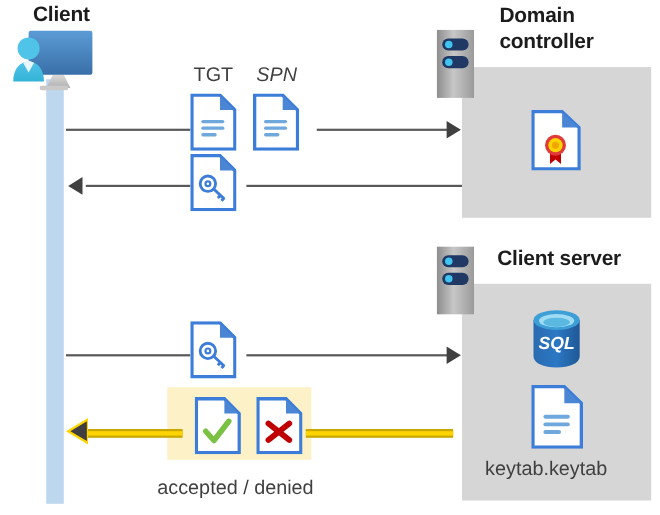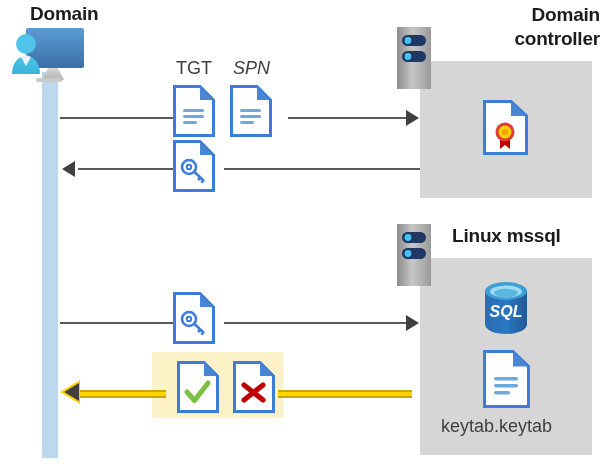--- a/index.html
+++ b/index.html
@@ -29,21 +29,21 @@
 
   
   .title {
     font-weight: bold;
     color: #1c1c1c;
     font-size: 19px;
     line-height: 24px;
     letter-spacing: -0.2px;
   }
   #title-client { left: 30px; top: 2px; }
-  #title-dc     { left: 454px; top: 3px; width: 146px; text-align: right; }
+  #title-dc     { left: 454px; top: 3px; width: 146px; }
   #title-lnx    { left: 452px; top: 224px; }
 
   .label-plain {
     color: #3f3f3f;
     font-size: 18px;
     line-height: 22px;
   }
   #label-tgt { left: 176px; top: 57px; text-align: right; }
   #label-spn { left: 233px; top: 57px; font-style: italic; }
   #label-keytab { left: 441px; top: 415px; font-size: 18px; color: #3f3f3f; }
@@ -315,26 +315,27 @@
   <div class="abs icon-box" id="icon-keytab">
     <svg width="47" height="58" viewBox="0 0 47 58" xmlns="http://www.w3.org/2000/svg">
       <path d="M1.5 1.5 H30 L45.5 16.5 V56.5 H1.5 Z" fill="#ffffff" stroke="#3b7dd8" stroke-width="3"></path>
       <path d="M30 2 L45 16.5 H30 Z" fill="#4a86d4"></path>
       <rect x="11" y="27" width="24" height="3.6" rx="1.8" fill="#6fa8dc"></rect>
       <rect x="11" y="34" width="24" height="3.6" rx="1.8" fill="#6fa8dc"></rect>
       <rect x="11" y="41" width="16" height="3.6" rx="1.8" fill="#6fa8dc"></rect>
     </svg>
   </div>
 
-  <div class="abs title" id="title-client">Domain</div>
+  <div class="abs title" id="title-client">Client</div>
 
   <div class="abs title" id="title-dc">Domain controller</div>
 
-  <div class="abs title" id="title-lnx">Linux mssql</div>
+  <div class="abs title" id="title-lnx">Client server</div>
 
   <div class="abs label-plain" id="label-tgt">TGT</div>
 
   <div class="abs label-plain" id="label-spn">SPN</div>
 
   <div class="abs label-plain" id="label-keytab">keytab.keytab</div>
 
+  <div class="abs label-plain" id="label-accepted">accepted / denied</div>
 
 </div>
 
 </body></html>

